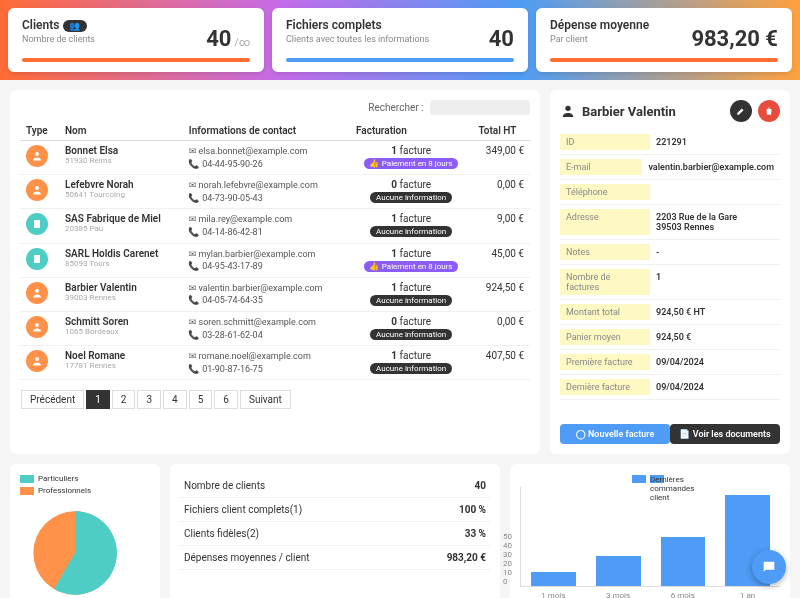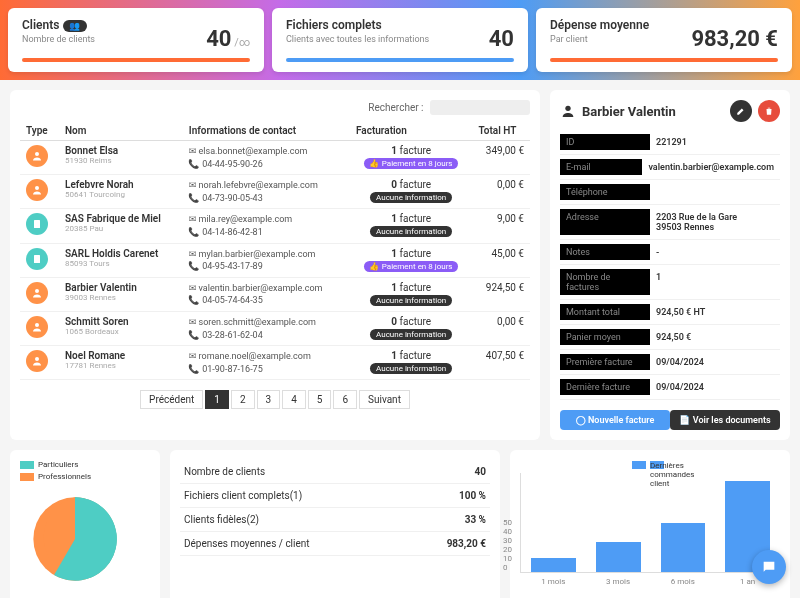--- a/index.html
+++ b/index.html
@@ -23,32 +23,32 @@
 .avatar{width:22px;height:22px;border-radius:50%;display:flex;align-items:center;justify-content:center}
 .av-orange{background:#ff9248;color:#fff}
 .av-teal{background:#4ecdc4;color:#fff}
 .name{font-weight:600;font-size:10px}
 .sub{font-size:8px;color:#aaa}
 .contact{font-size:9px;color:#555;line-height:1.4}
 .bill-badge{display:inline-block;font-size:8px;padding:1px 6px;border-radius:7px;color:#fff;margin-top:2px}
 .bg-dark{background:#333}
 .bg-teal{background:#8b5cf6}
 .amount{text-align:right;font-size:10px}
-.pager{text-align:center;margin-top:10px;font-size:10px}
+.pager{margin-top:10px;font-size:10px}
 .pager span{display:inline-block;padding:3px 8px;border:1px solid #ddd;margin:0 1px;cursor:pointer}
 .pager .active{background:#333;color:#fff;border-color:#333}
 .detail-head{display:flex;align-items:center;gap:6px;margin-bottom:8px}
 .detail-head h3{flex:1;font-size:13px;font-weight:700}
 .icon-btn{width:22px;height:22px;border-radius:50%;display:flex;align-items:center;justify-content:center;cursor:pointer;font-size:10px}
 .btn-dark{background:#333;color:#fff}
 .btn-red{background:#e74c3c;color:#fff}
 .det-row{display:flex;border-bottom:1px solid #f0f0f0;padding:4px 0;font-size:9px}
-.det-k{width:90px;background:#000000;padding:3px 6px;color:#888}
+.det-k{width:90px;background:#fef9c3;padding:3px 6px;color:#888}
 .det-v{flex:1;padding:3px 6px;font-weight:600}
-.act-btns{display:flex;margin-top:10px}
+.act-btns{display:flex;margin-top:24px}
 .btn{flex:1;text-align:center;padding:5px;border-radius:4px;font-size:9px;font-weight:600;cursor:pointer}
 .btn-blue{background:#4e9cf5;color:#fff}
 .btn-outline{background:#333;color:#fff}
 .bottom{display:flex;gap:10px;padding:0 10px 10px}
 .pie-box{width:150px;background:#fff;border-radius:6px;padding:10px}
 .legend{font-size:8px;display:flex;align-items:center;gap:4px;margin-bottom:3px}
 .legend span{width:14px;height:8px;display:inline-block}
 .stats-box{flex:1;background:#fff;border-radius:6px;padding:10px}
 .stat-row{display:flex;justify-content:space-between;padding:6px 4px;border-bottom:1px solid #f0f0f0;font-size:10px}
 .stat-row b{font-weight:700}

